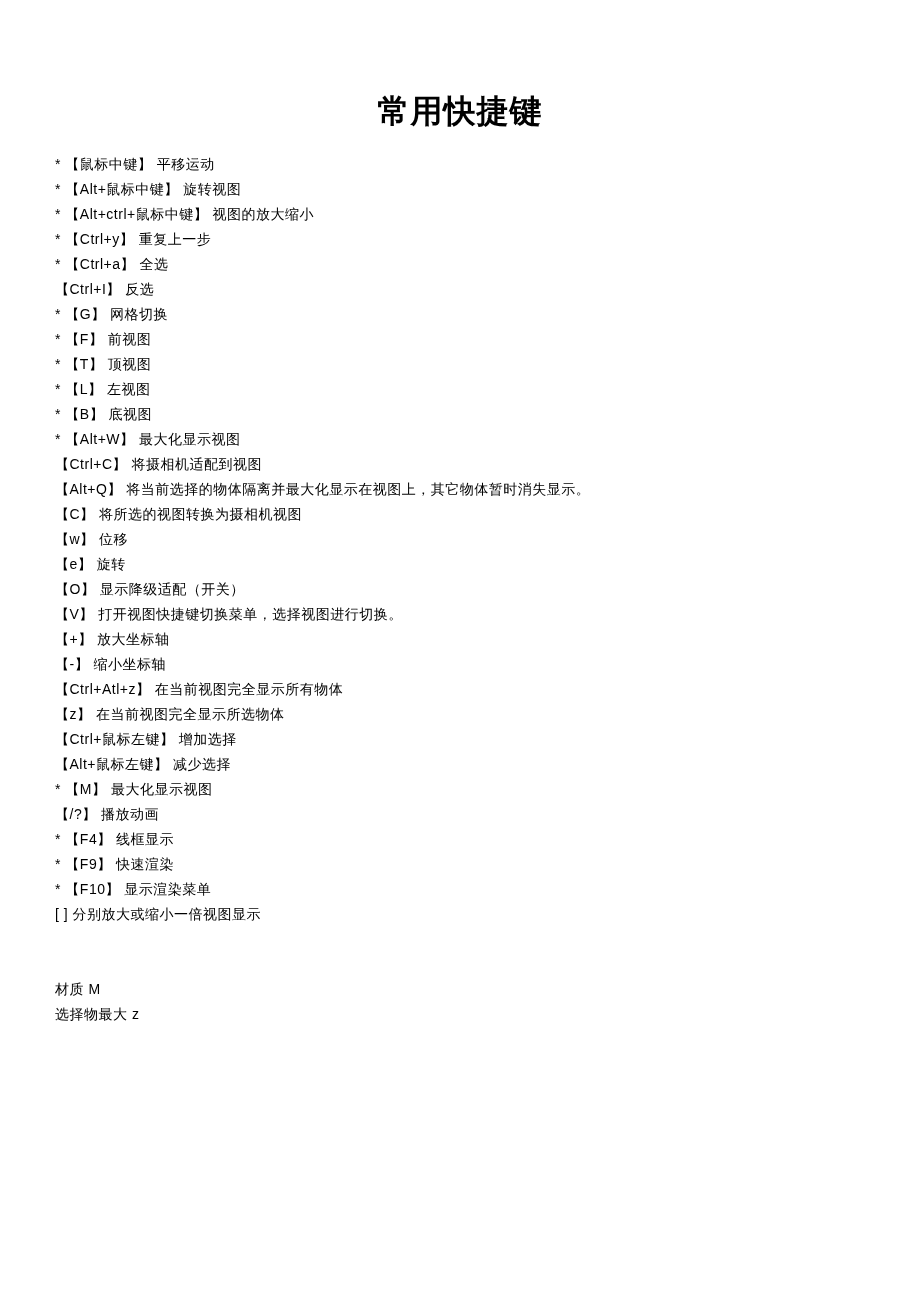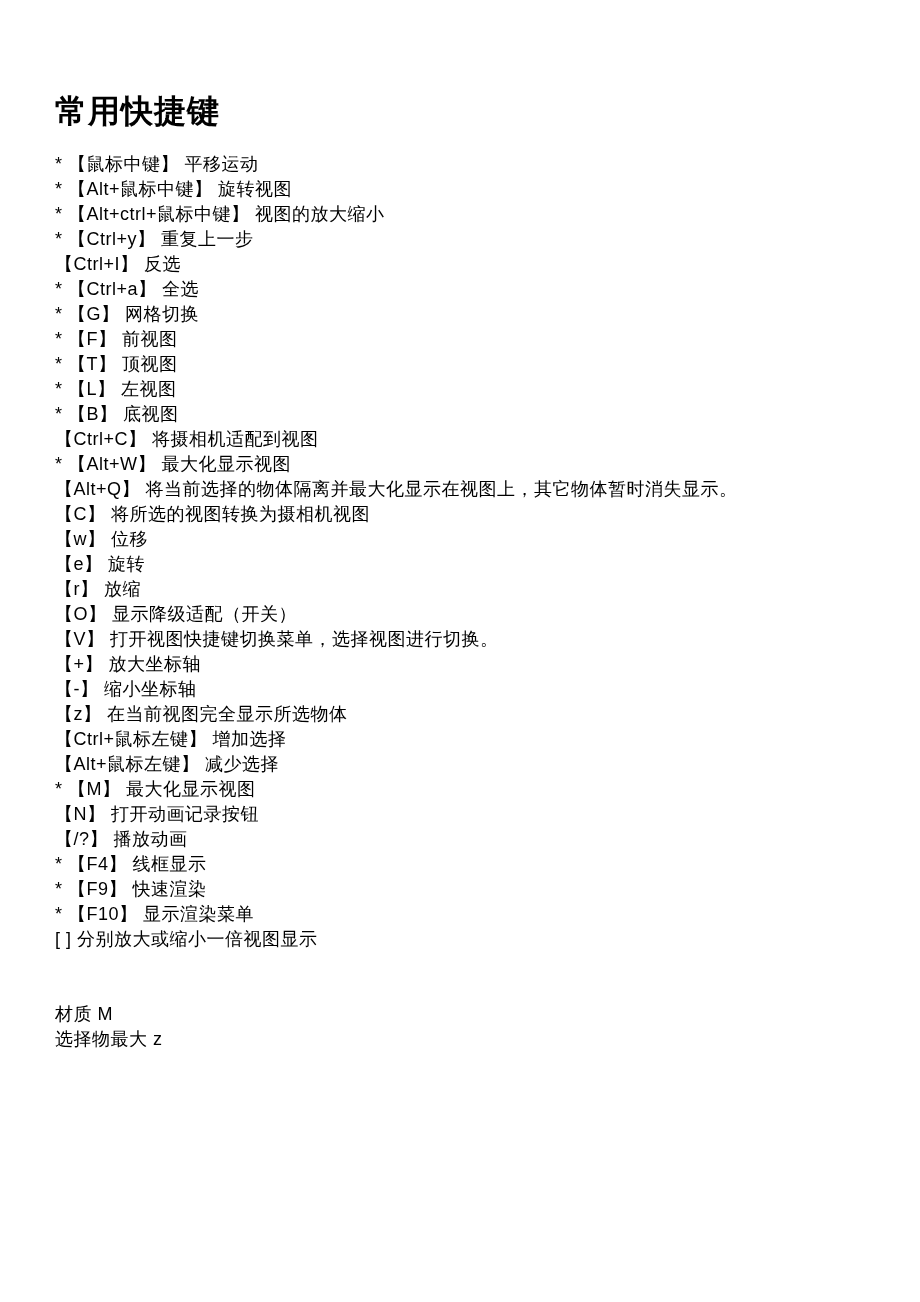--- a/index.html
+++ b/index.html
@@ -7,68 +7,68 @@
     padding: 0;
     background: #ffffff;
     font-family: "Microsoft YaHei", "SimSun", Arial, sans-serif;
     color: #000;
     width: 920px;
   }
   .page {
     padding: 90px 55px 40px 55px;
   }
   h1 {
+    text-align: center;
     font-size: 32px;
     font-weight: bold;
     margin: 0 0 18px 0;
     letter-spacing: 1px;
   }
   .line {
-    font-size: 18px;
+    font-size: 14px;
     line-height: 25px;
     letter-spacing: 0.5px;
     white-space: pre;
   }
   .spacer {
     height: 50px;
   }
 </style>
 </head>
 <body>
 
 <div class="page">
   <h1>常用快捷键</h1>
   <div id="lines-container">
       <div class="line">* 【鼠标中键】 平移运动</div>
       <div class="line">* 【Alt+鼠标中键】 旋转视图</div>
       <div class="line">* 【Alt+ctrl+鼠标中键】 视图的放大缩小</div>
       <div class="line">* 【Ctrl+y】 重复上一步</div>
+      <div class="line">* 【Ctrl+a】 全选</div>
       <div class="line">【Ctrl+I】 反选</div>
-      <div class="line">* 【Ctrl+a】 全选</div>
       <div class="line">* 【G】 网格切换</div>
       <div class="line">* 【F】 前视图</div>
       <div class="line">* 【T】 顶视图</div>
       <div class="line">* 【L】 左视图</div>
       <div class="line">* 【B】 底视图</div>
+      <div class="line">* 【Alt+W】 最大化显示视图</div>
       <div class="line">【Ctrl+C】 将摄相机适配到视图</div>
-      <div class="line">* 【Alt+W】 最大化显示视图</div>
       <div class="line">【Alt+Q】 将当前选择的物体隔离并最大化显示在视图上，其它物体暂时消失显示。</div>
       <div class="line">【C】 将所选的视图转换为摄相机视图</div>
       <div class="line">【w】 位移</div>
       <div class="line">【e】 旋转</div>
-      <div class="line">【r】 放缩</div>
       <div class="line">【O】 显示降级适配（开关）</div>
       <div class="line">【V】 打开视图快捷键切换菜单，选择视图进行切换。</div>
       <div class="line">【+】 放大坐标轴</div>
       <div class="line">【-】 缩小坐标轴</div>
+      <div class="line">【Ctrl+Atl+z】 在当前视图完全显示所有物体</div>
       <div class="line">【z】 在当前视图完全显示所选物体</div>
       <div class="line">【Ctrl+鼠标左键】 增加选择</div>
       <div class="line">【Alt+鼠标左键】 减少选择</div>
       <div class="line">* 【M】 最大化显示视图</div>
-      <div class="line">【N】 打开动画记录按钮</div>
       <div class="line">【/?】 播放动画</div>
       <div class="line">* 【F4】 线框显示</div>
       <div class="line">* 【F9】 快速渲染</div>
       <div class="line">* 【F10】 显示渲染菜单</div>
       <div class="line">[ ] 分别放大或缩小一倍视图显示</div>
     </div>
   <div class="spacer"></div>
   <div id="footer-container">
       <div class="line">材质 M</div>
       <div class="line">选择物最大 z</div>

